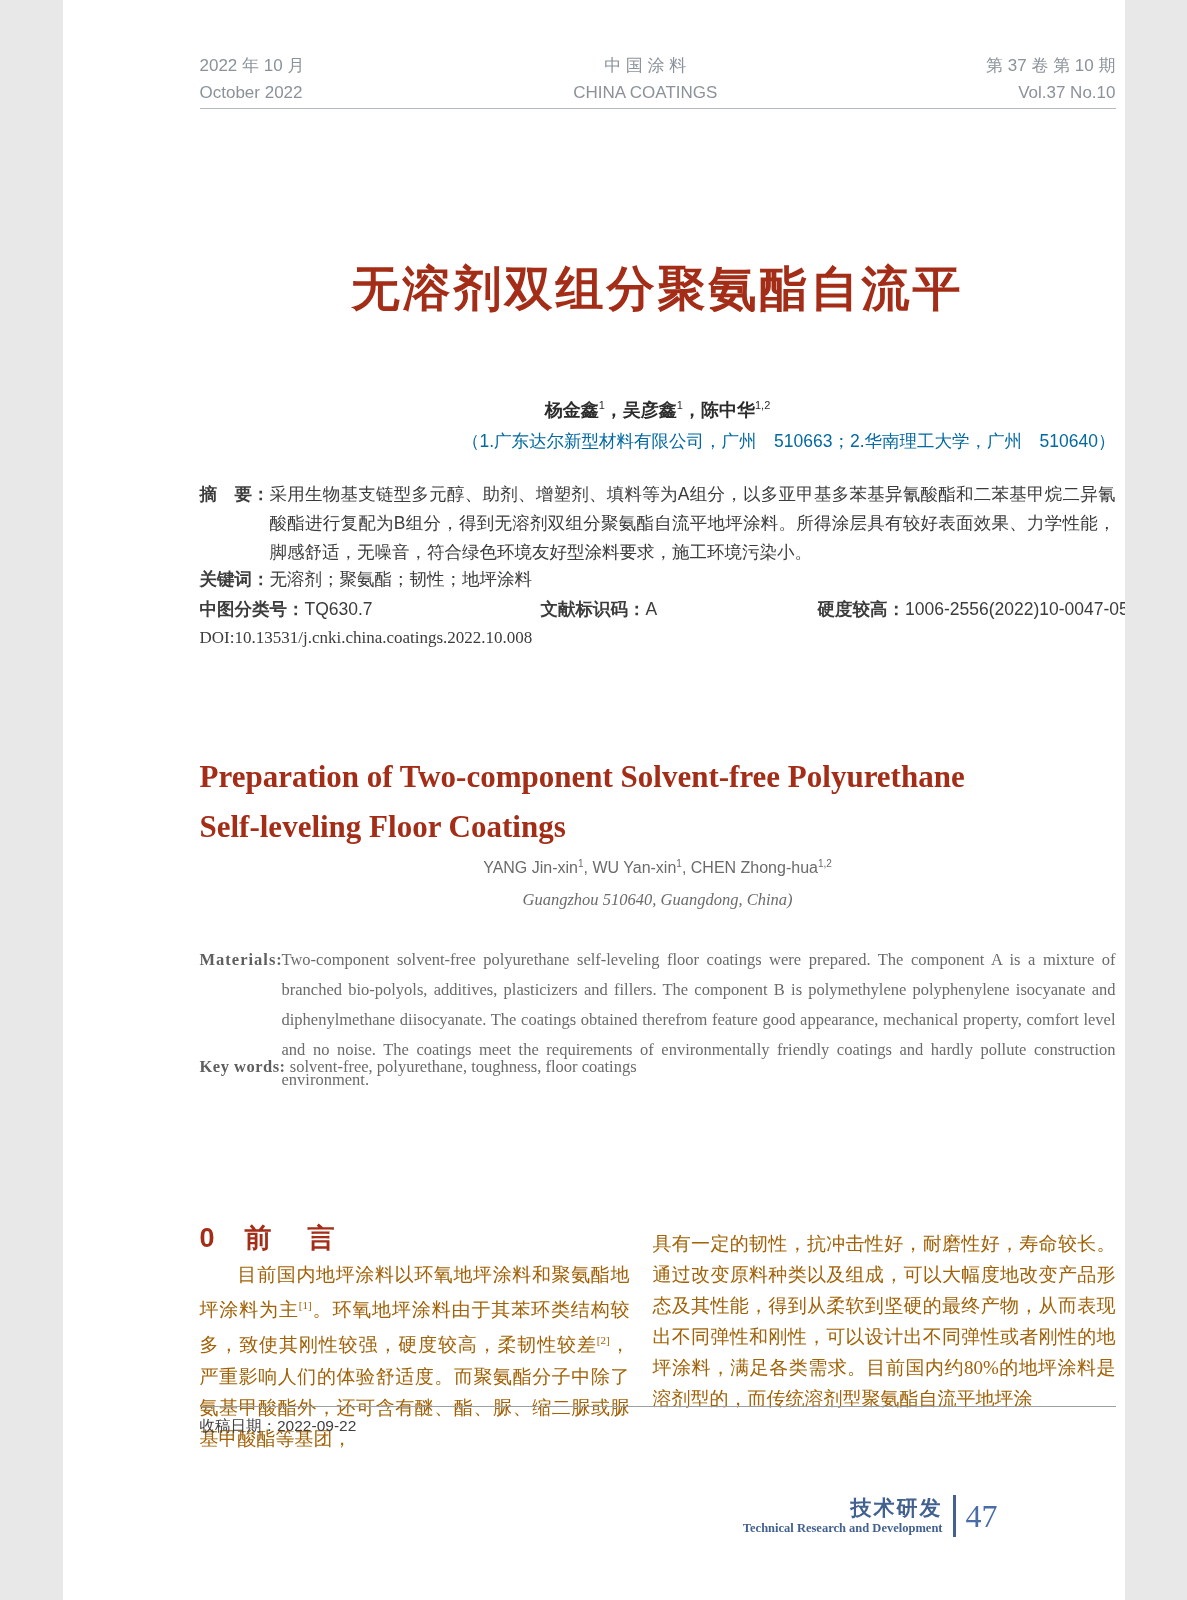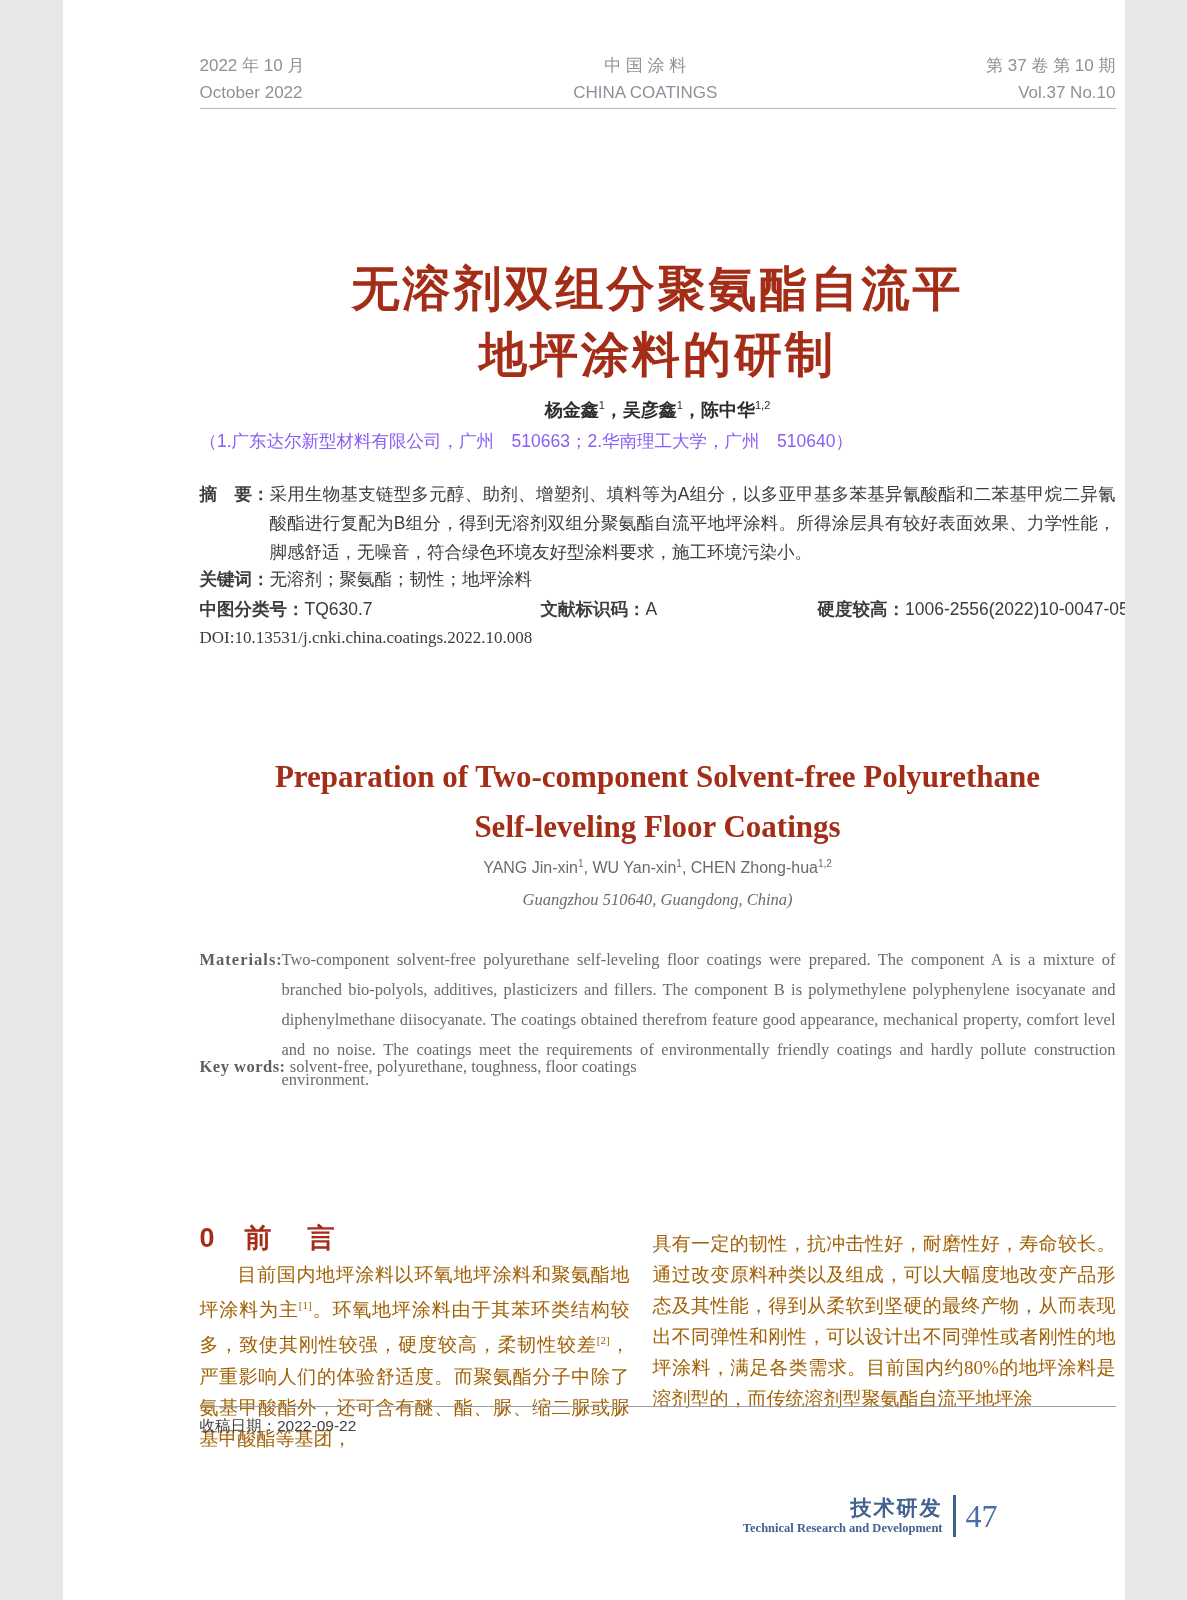--- a/index.html
+++ b/index.html
@@ -19,38 +19,38 @@
   .jheader { top: 52px; display: flex; justify-content: space-between; color: #8b9299; font-size: 17px; line-height: 27px; }
   .jheader .col { white-space: nowrap; }
   .jheader .center { text-align: center; }
   .jheader .right { text-align: right; }
   .jheader-rule { top: 108px; border-top: 1.5px solid #b5b9bd; }
 
   
   .title-cn { top: 256px; text-align: center; color: #a42d18; font-weight: bold; font-size: 48px; letter-spacing: 3px; line-height: 66px; }
   .authors-cn { top: 398px; text-align: center; font-size: 18px; color: #2c2c2c; font-weight: bold; }
   .authors-cn sup { font-size: 11px; font-weight: normal; }
-  .affil-cn { top: 429px; text-align: left; font-size: 17.5px; color: #8b5cf6; }
+  .affil-cn { top: 429px; text-align: right; font-size: 17.5px; color: #0369a1; }
 
   
   .abstract-cn { top: 480px; position: absolute; padding-left: 70px; font-size: 17.5px; line-height: 29px; color: #3c3c3c; text-align: justify; }
   .abstract-cn .lbl { position: absolute; left: 0; top: 0; font-weight: bold; color: #3c3c3c; }
   .keywords-cn { top: 567px; font-size: 17.5px; color: #3c3c3c; }
   .keywords-cn .lbl { font-weight: bold; }
 
   .meta-row { top: 597px; height: 26px; font-size: 17.5px; color: #3c3c3c; }
   .meta-row .item { position: absolute; white-space: nowrap; }
   .meta-row .i1 { left: 0; }
   .meta-row .i2 { left: 341px; }
   .meta-row .i3 { left: 618px; }
   .meta-row .lbl { font-weight: bold; }
   .doi-line { top: 628px; font-family: "Liberation Serif", serif; font-size: 17px; color: #3c3c3c; }
 
   
-  .title-en { top: 752px; text-align: center; color: #a42d18; font-family: "Liberation Serif", serif; font-weight: bold; font-size: 31px; line-height: 50px; }
+  .title-en { top: 752px; text-align: left; color: #a42d18; font-family: "Liberation Serif", serif; font-weight: bold; font-size: 31px; line-height: 50px; }
   .authors-en { top: 858px; text-align: center; font-size: 16px; color: #6b6b6b; }
   .authors-en sup { font-size: 10px; }
   .affil-en { top: 886px; text-align: center; font-family: "Liberation Serif", serif; font-style: italic; font-size: 16.5px; line-height: 27px; color: #6b6b6b; }
 
   
   .abstract-en { top: 945px; position: absolute; padding-left: 82px; font-family: "Liberation Serif", serif; font-size: 16.5px; line-height: 30px; color: #6b6b6b; text-align: justify; }
   .abstract-en .lbl { position: absolute; left: 0; top: 0; font-weight: bold; letter-spacing: 1px; color: #5f5f5f; }
   .keywords-en { top: 1057px; font-size: 16.5px; font-family: "Liberation Serif", serif; color: #6b6b6b; }
   .keywords-en .lbl { font-weight: bold; letter-spacing: 0.5px; color: #5f5f5f; }
 
@@ -93,21 +93,20 @@
     </div>
     <div class="col right">
       <div>第 37 卷  第 10 期</div>
       <div>Vol.37  No.10</div>
     </div>
   </div>
   <div class="content jheader-rule" style="position:absolute;"></div>
 
   <div class="content title-cn" style="position:absolute;">
     <div>无溶剂双组分聚氨酯自流平</div>
-    <div>地坪涂料的研制</div>
   </div>
 
   <div class="content authors-cn" style="position:absolute;">
     <span>杨金鑫</span><sup>1</sup><span>，吴彦鑫</span><sup>1</sup><span>，陈中华</span><sup>1,2</sup>
   </div>
   <div class="content affil-cn" style="position:absolute;">（1.广东达尔新型材料有限公司，广州　510663；2.华南理工大学，广州　510640）</div>
 
   <div class="content abstract-cn">
     <span class="lbl">摘　要：</span>
     <span>采用生物基支链型多元醇、助剂、增塑剂、填料等为A组分，以多亚甲基多苯基异氰酸酯和二苯基甲烷二异氰酸酯进行复配为B组分，得到无溶剂双组分聚氨酯自流平地坪涂料。所得涂层具有较好表面效果、力学性能，脚感舒适，无噪音，符合绿色环境友好型涂料要求，施工环境污染小。</span>

